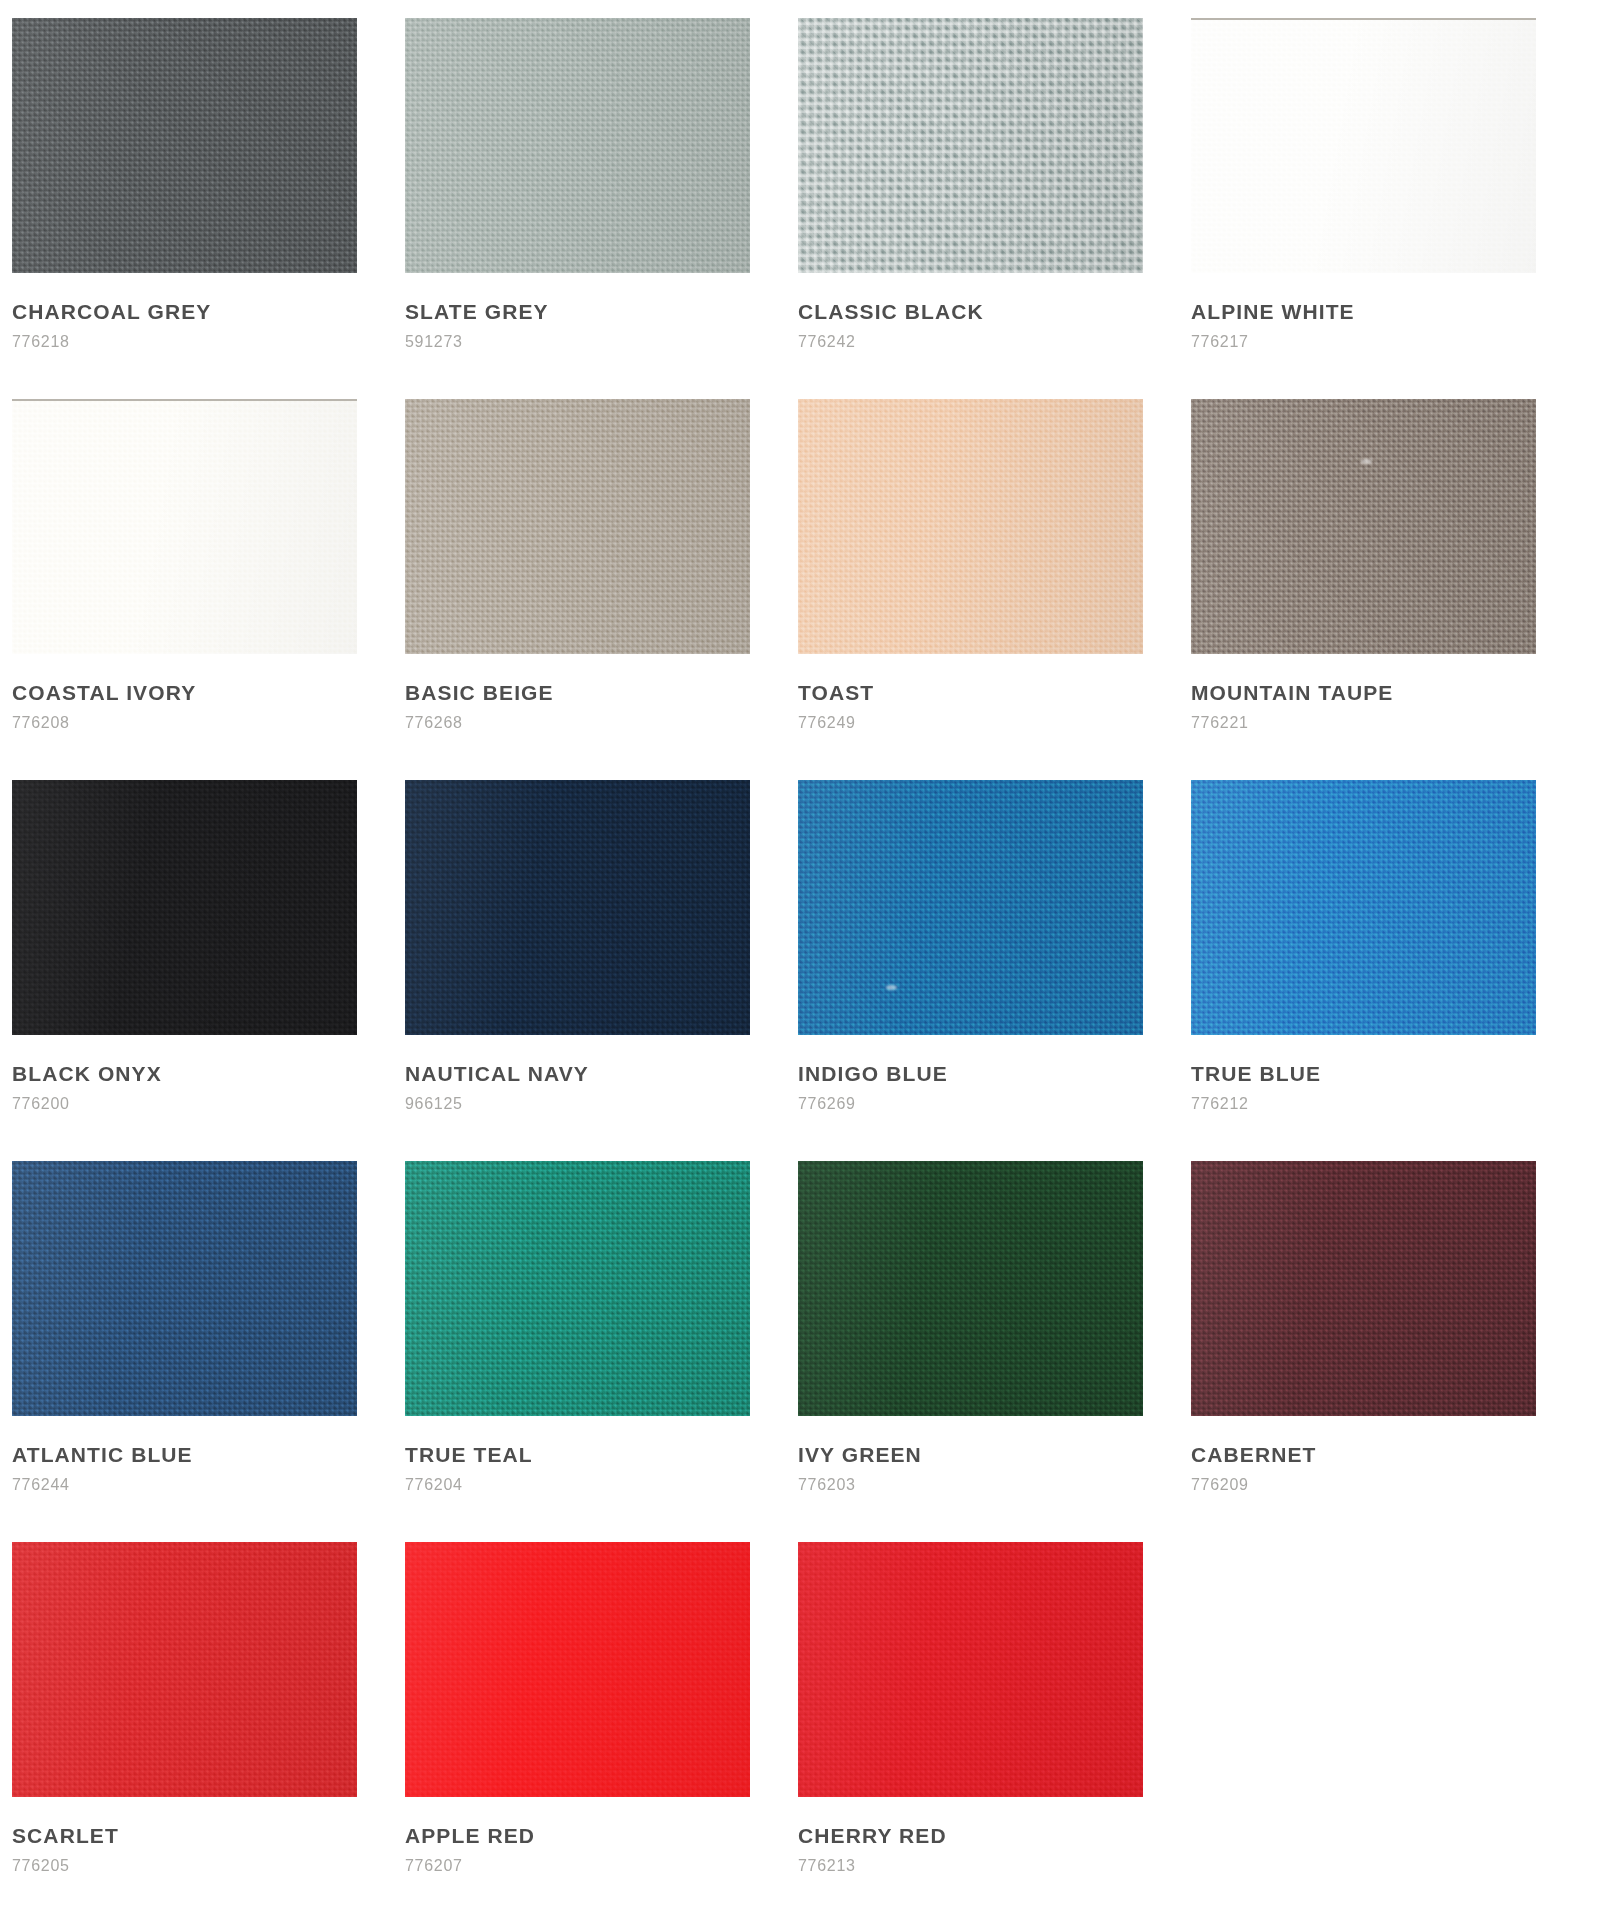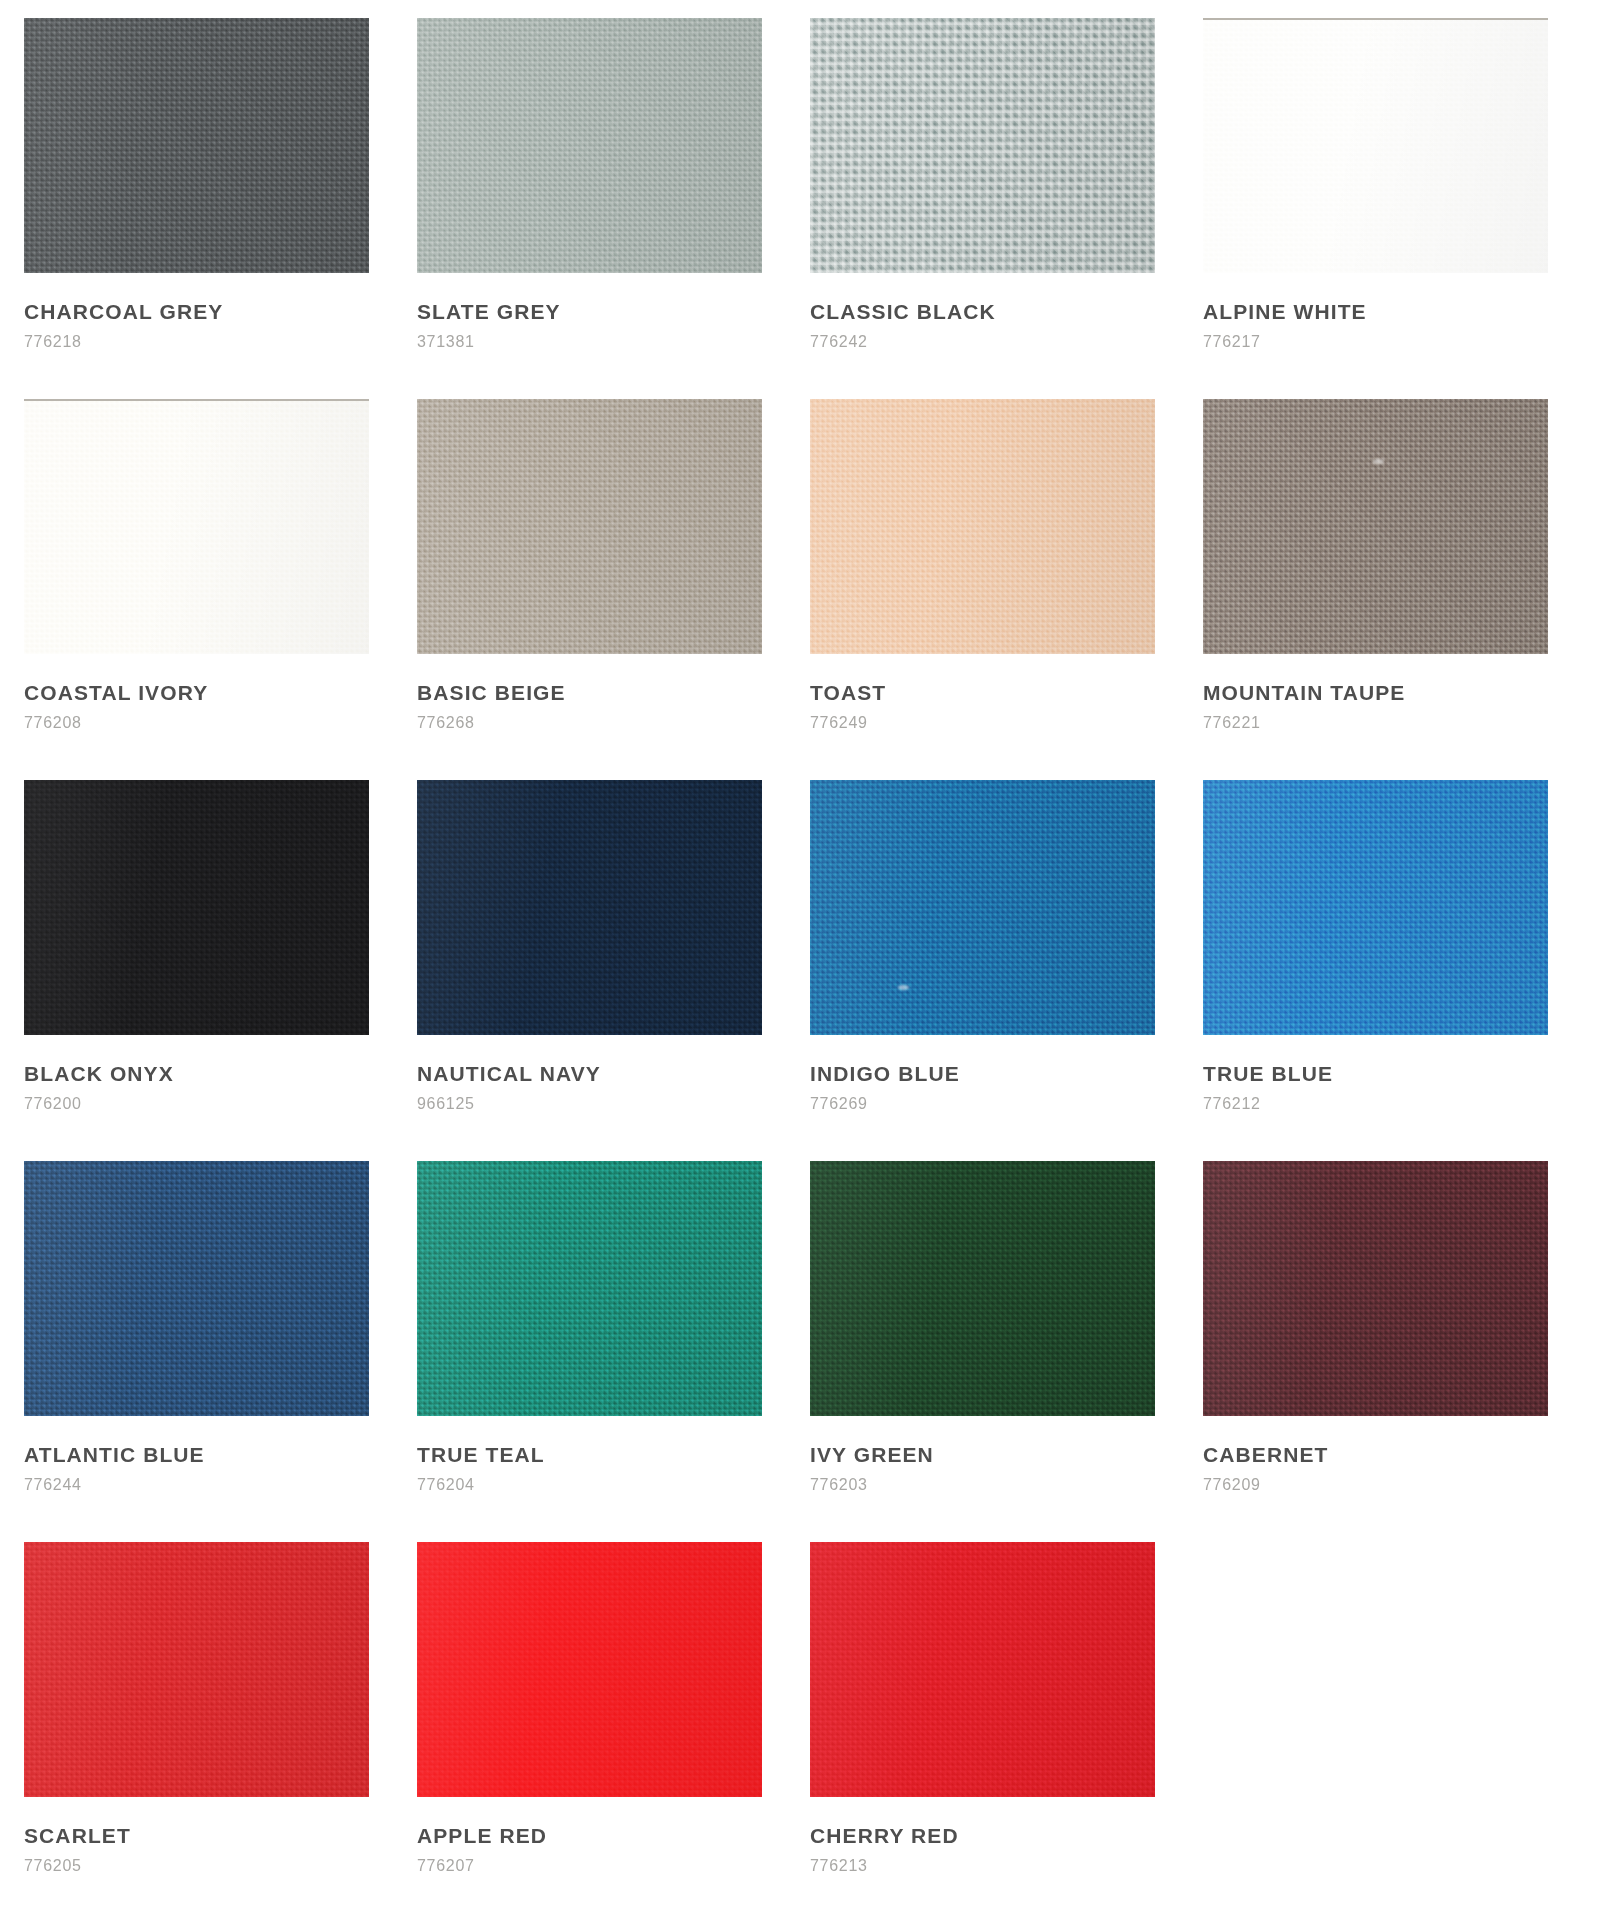--- a/index.html
+++ b/index.html
@@ -13,21 +13,21 @@
     width: 1606px;
     height: 1905px;
     font-family: "Liberation Sans", sans-serif;
     -webkit-font-smoothing: antialiased;
     overflow: hidden;
   }
 
   #swatch-chart {
     width: 1606px;
     height: 1905px;
-    padding: 18px 24px 0 24px;
+    padding: 18px 24px 0 12px;
     background: #ffffff;
   }
 
   .swatch-grid {
     display: grid;
     grid-template-columns: repeat(4, 1fr);
     grid-template-rows: repeat(5, 381px);
     column-gap: 0px;
     row-gap: 0px;
     width: 100%;
@@ -184,21 +184,21 @@
           <div class="chip" style="--c: #565a5c;"></div>
         </div>
         <div class="chip-label">CHARCOAL GREY</div>
         <div class="chip-code">776218</div>
       </div>
       <div class="swatch-cell">
         <div class="chip-wrap">
           <div class="chip" style="--c: #aab5b0;"></div>
         </div>
         <div class="chip-label">SLATE GREY</div>
-        <div class="chip-code">371381</div>
+        <div class="chip-code">591273</div>
       </div>
       <div class="swatch-cell">
         <div class="chip-wrap coarse-chip">
           <div class="chip" style="--c: #a8b4b2;"></div>
         </div>
         <div class="chip-label">CLASSIC BLACK</div>
         <div class="chip-code">776242</div>
       </div>
       <div class="swatch-cell">
         <div class="chip-wrap light-chip">

